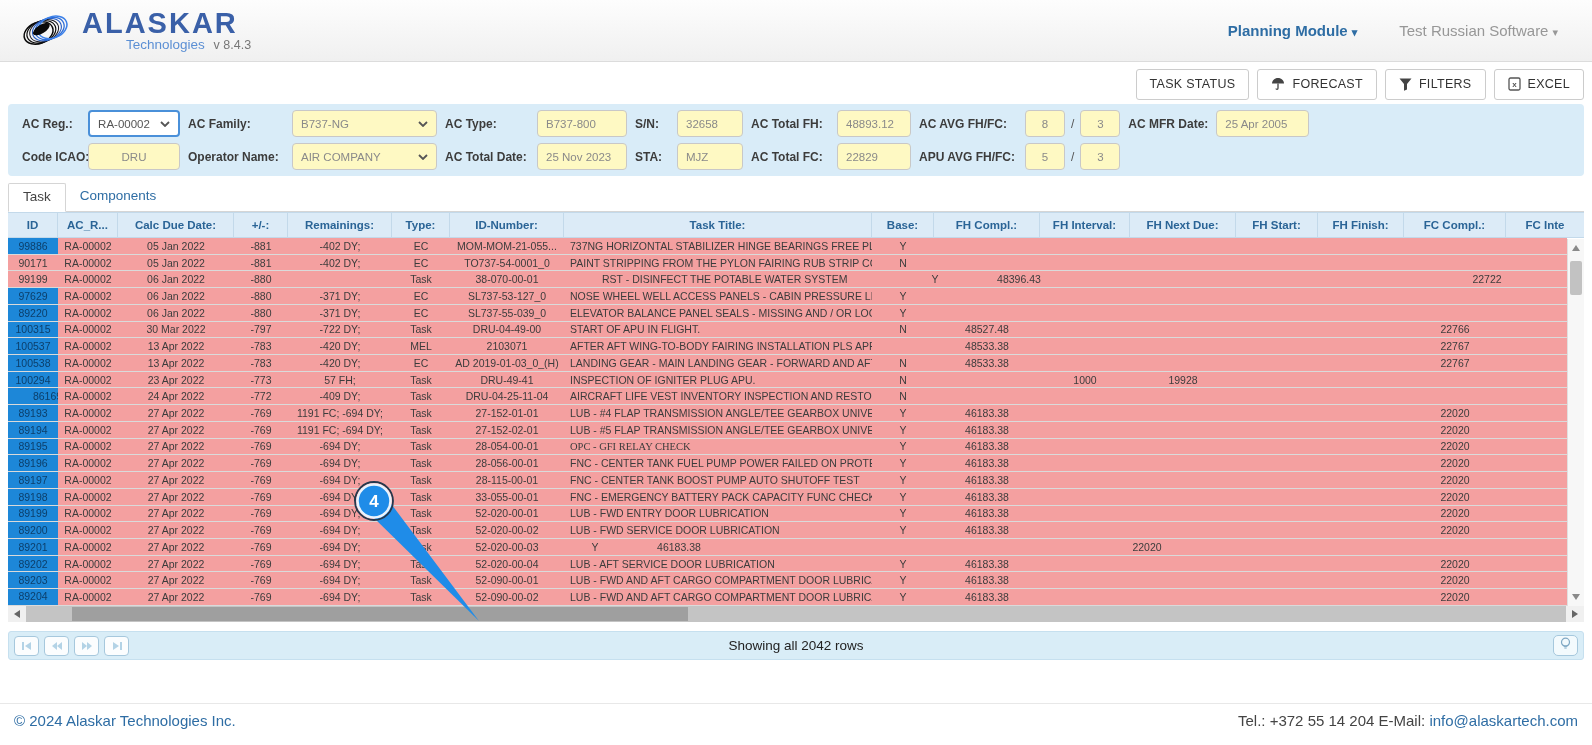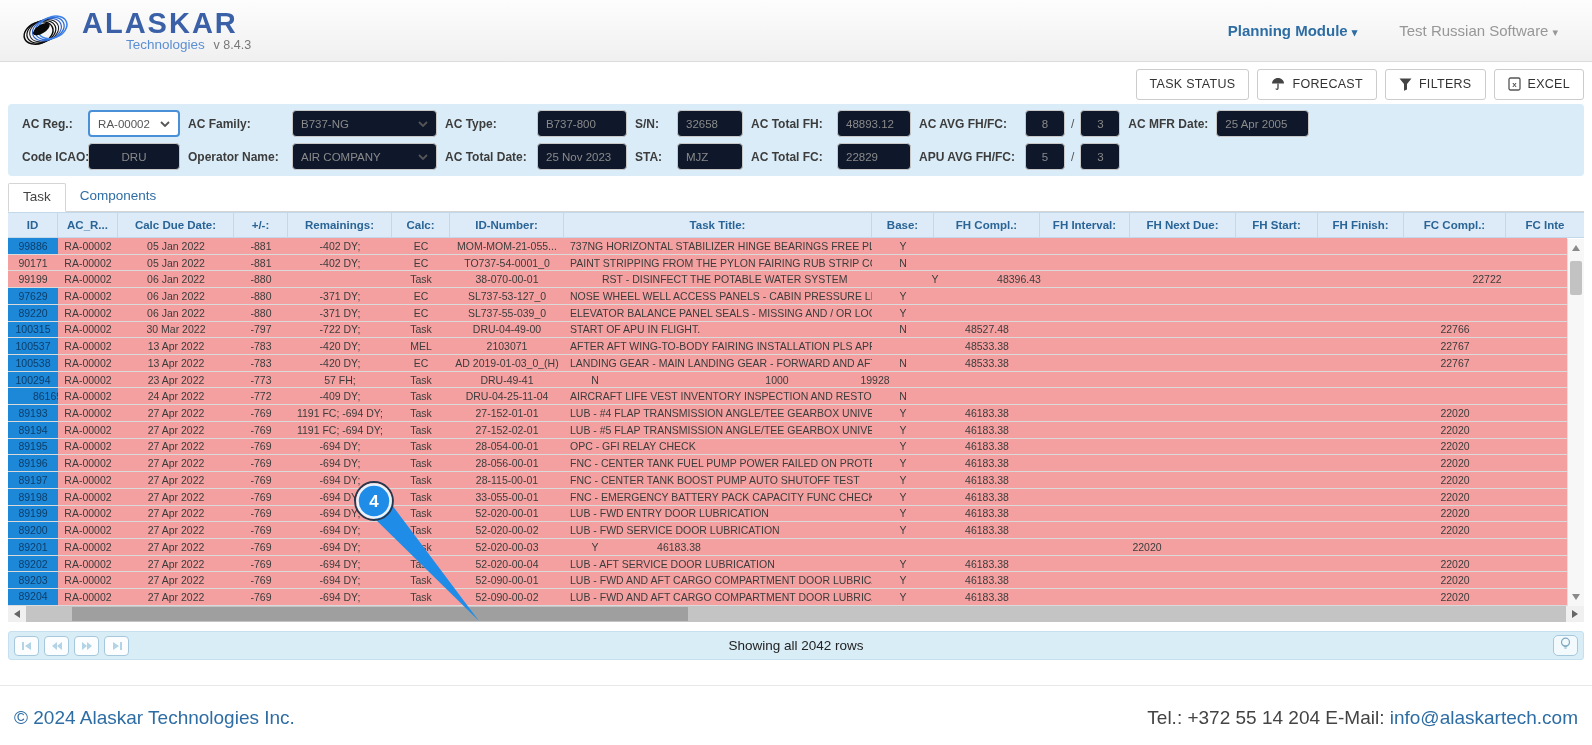--- a/index.html
+++ b/index.html
@@ -29,21 +29,21 @@
   .tbtn{display:inline-flex; align-items:center; gap:7px; height:31px; padding:0 13px;
     background:#fff; border:1px solid #ccc; border-radius:3px; font-size:12.5px;
     color:#333; letter-spacing:.3px; cursor:pointer; font-family:inherit;}
   .bicon{display:flex; align-items:center;}
   
   .panel{margin:0 8px; background:#d9ecf8; border-radius:4px; padding:6px 6px;}
   .prow{display:flex; align-items:center;}
   .prow + .prow{margin-top:6px;}
   .fld{display:flex; align-items:center;}
   .flabel{font-weight:bold; color:#3c3c3c; font-size:12px; margin:0 8px 0 8px; white-space:nowrap;}
-  .fbox{height:27px; background:#0f172a; border:1px solid #c8c8c8; border-radius:4px;
+  .fbox{height:27px; background:#fef9c3; border:1px solid #c8c8c8; border-radius:4px;
     display:flex; align-items:center; justify-content:space-between; padding:0 8px;
     color:#8a8a8a; font-size:11.5px; cursor:default; overflow:hidden; white-space:nowrap;}
   .fbox .fval{overflow:hidden;}
   .factive{background:#fff; border:2px solid #4a90d9; color:#555;}
   .fcaret{display:flex; align-items:center; margin-left:4px;}
   .slash{color:#555; font-size:12px; margin:0 6px;}
   .c1 .flabel{width:58px;} .c1 .fbox{width:92px; justify-content:center; gap:6px;}
   .c2 .flabel{width:96px;} .c2 .fbox{width:145px;}
   .c3 .flabel{width:84px;} .c3 .fbox{width:90px;}
   .c4 .flabel{width:34px;} .c4 .fbox{width:66px;}
@@ -91,21 +91,21 @@
   .statusbar{margin:9px 8px 0; height:29px; background:#d9edf7; border:1px solid #c6e0ef;
     border-radius:3px; position:relative; display:flex; align-items:center; justify-content:center;
     font-size:13.5px; color:#222;}
   .pager{position:absolute; left:5px; display:flex; gap:5px;}
   .pbtn{width:25px; height:20px; border:1px solid #a6c8dd; border-radius:4px; background:#fbfdfe;
     display:flex; align-items:center; justify-content:center; cursor:pointer; padding:0;}
   .hintbtn{position:absolute; right:5px; width:25px; height:21px; border:1px solid #a6c8dd;
     border-radius:5px; background:#f3fafd; display:flex; align-items:center; justify-content:center; cursor:pointer;}
   
   .footer{position:absolute; left:0; right:0; bottom:0; border-top:1px solid #e8e8e8;
-    padding:21px 14px 16px; display:flex; justify-content:space-between; font-size:19px;
+    padding:8px 14px 16px; display:flex; justify-content:space-between; font-size:15px;
     background:#fff; color:#444;}
   .link{color:#2e6da4; cursor:pointer; text-decoration:none;}
   
   .overlay{position:absolute; inset:0; z-index:40; pointer-events:none;}
 </style>
 </head>
 <body>
 
 <div class="topbar">
   <div class="logo">
@@ -285,21 +285,21 @@
     <div class="tab">Components</div>
   </div>
 
 <div class="tablewrap">
   <div class="thead" id="thead">
       <div class="th" style="width: 50px;">ID</div>
       <div class="th" style="width: 60px;">AC_R...</div>
       <div class="th" style="width: 116px;">Calc Due Date:</div>
       <div class="th" style="width: 54px;">+/-:</div>
       <div class="th" style="width: 104px;">Remainings:</div>
-      <div class="th" style="width: 58px;">Calc:</div>
+      <div class="th" style="width: 58px;">Type:</div>
       <div class="th" style="width: 114px;">ID-Number:</div>
       <div class="th" style="width: 308px;">Task Title:</div>
       <div class="th" style="width: 62px;">Base:</div>
       <div class="th" style="width: 106px;">FH Compl.:</div>
       <div class="th" style="width: 90px;">FH Interval:</div>
       <div class="th" style="width: 106px;">FH Next Due:</div>
       <div class="th" style="width: 82px;">FH Start:</div>
       <div class="th" style="width: 86px;">FH Finish:</div>
       <div class="th" style="width: 102px;">FC Compl.:</div>
       <div class="th" style="width: 78px;">FC Inte</div>
@@ -450,20 +450,21 @@
         <div class="td" style="width: 61px;"></div>
       </div>
       <div class="tr">
         <div class="td idcell blue" style="width: 50px;">100294</div>
         <div class="td" style="width: 60px;">RA-00002</div>
         <div class="td" style="width: 116px;">23 Apr 2022</div>
         <div class="td" style="width: 54px;">-773</div>
         <div class="td" style="width: 104px;">57 FH;</div>
         <div class="td" style="width: 58px;">Task</div>
         <div class="td" style="width: 114px;">DRU-49-41</div>
+        <div class="td left" style="width: 308px;">INSPECTION OF IGNITER PLUG APU.</div>
         <div class="td" style="width: 62px;">N</div>
         <div class="td" style="width: 106px;"></div>
         <div class="td" style="width: 90px;">1000</div>
         <div class="td" style="width: 106px;">19928</div>
         <div class="td" style="width: 82px;"></div>
         <div class="td" style="width: 86px;"></div>
         <div class="td" style="width: 102px;"></div>
         <div class="td" style="width: 61px;"></div>
       </div>
       <div class="tr">
@@ -521,21 +522,21 @@
         <div class="td" style="width: 61px;"></div>
       </div>
       <div class="tr">
         <div class="td idcell blue" style="width: 50px;">89195</div>
         <div class="td" style="width: 60px;">RA-00002</div>
         <div class="td" style="width: 116px;">27 Apr 2022</div>
         <div class="td" style="width: 54px;">-769</div>
         <div class="td" style="width: 104px;">-694 DY;</div>
         <div class="td" style="width: 58px;">Task</div>
         <div class="td" style="width: 114px;">28-054-00-01</div>
-        <div class="td left" style="width: 308px;">OPC - GFI RELAY CHECK</div>
+        <div class="td left" style="width: 308px; font-family: Liberation Serif, serif;">OPC - GFI RELAY CHECK</div>
         <div class="td" style="width: 62px;">Y</div>
         <div class="td" style="width: 106px;">46183.38</div>
         <div class="td" style="width: 90px;"></div>
         <div class="td" style="width: 106px;"></div>
         <div class="td" style="width: 82px;"></div>
         <div class="td" style="width: 86px;"></div>
         <div class="td" style="width: 102px;">22020</div>
         <div class="td" style="width: 61px;"></div>
       </div>
       <div class="tr">

